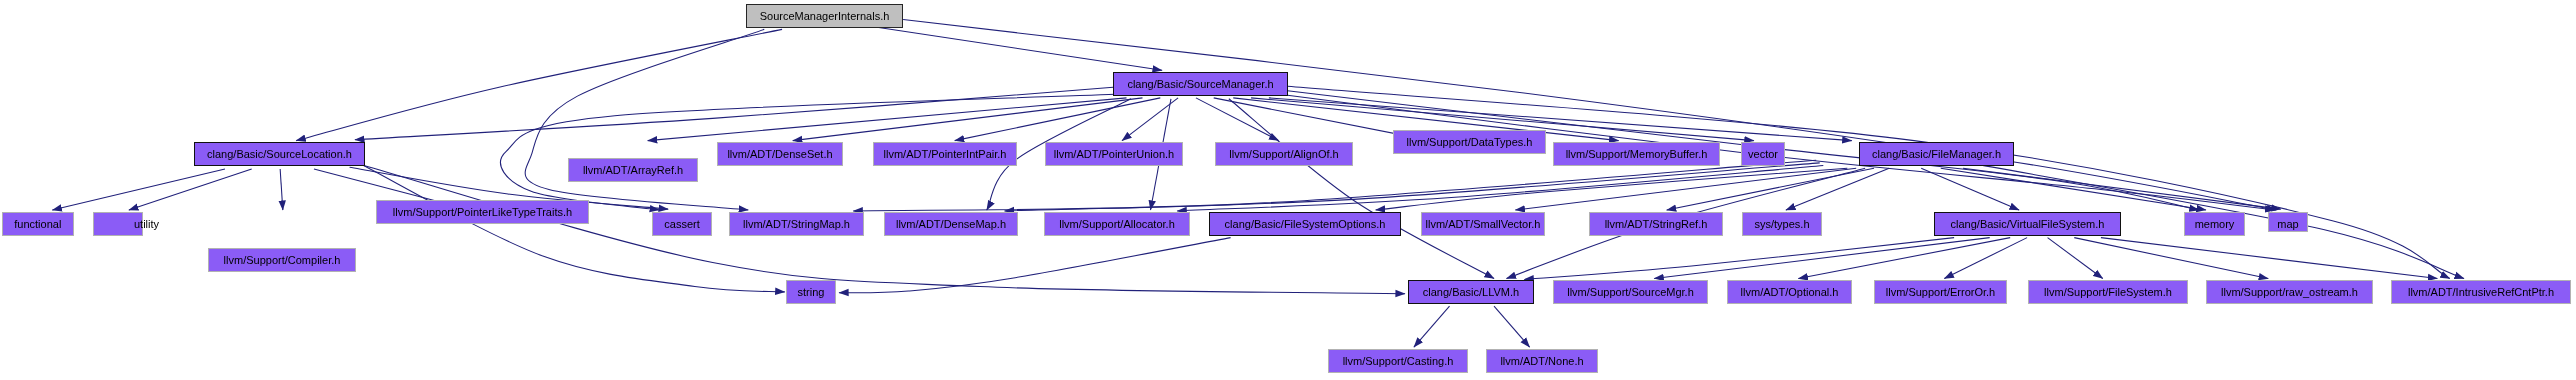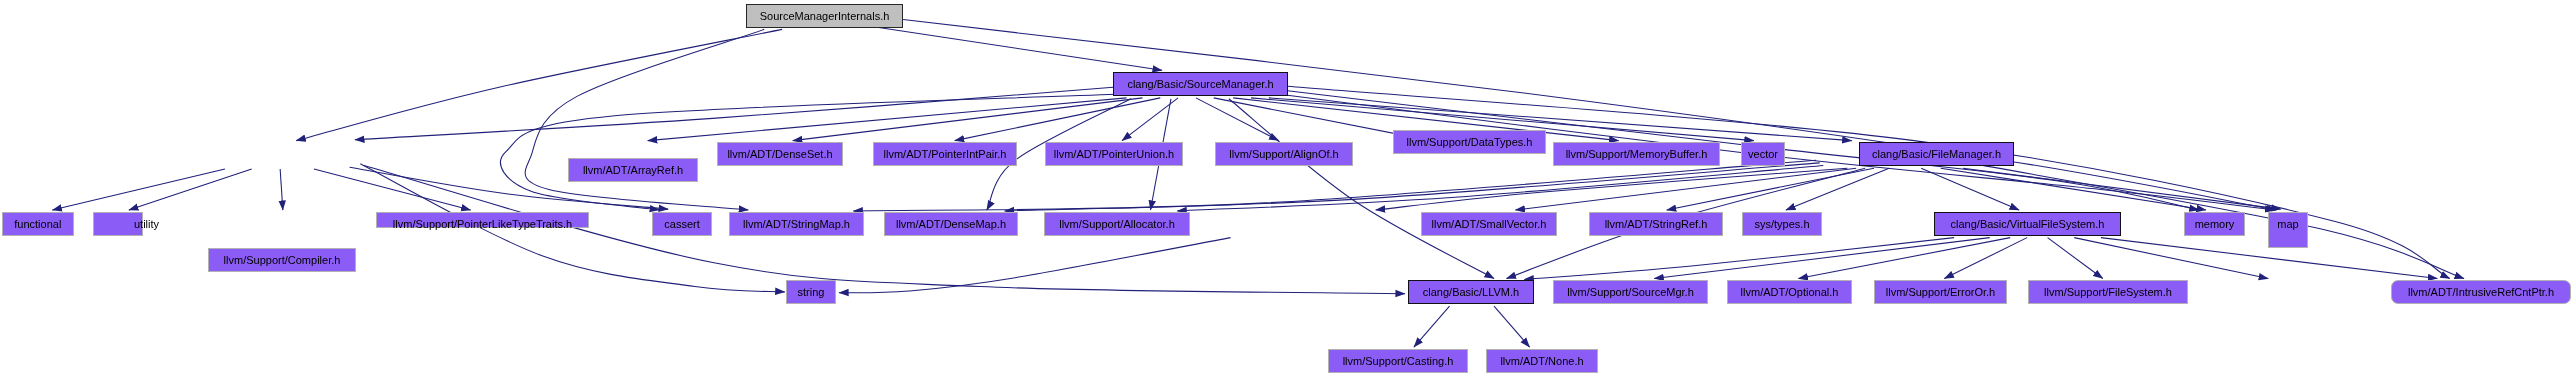--- a/index.html
+++ b/index.html
@@ -83,46 +83,49 @@
       <path d="M2258,267 L2020,313" class="edge-path" stroke="#21217a" marker-end="url(#arrow)"></path>
       <path d="M2277,267 L2184,313" class="edge-path" stroke="#21217a" marker-end="url(#arrow)"></path>
       <path d="M2300,267 L2362,313" class="edge-path" stroke="#21217a" marker-end="url(#arrow)"></path>
       <path d="M2330,267 L2548,313" class="edge-path" stroke="#21217a" marker-end="url(#arrow)"></path>
       <path d="M2360,267 L2738,313" class="edge-path" stroke="#21217a" marker-end="url(#arrow)"></path>
       <path d="M1628,344 L1588,390" class="edge-path" stroke="#21217a" marker-end="url(#arrow)"></path>
       <path d="M1678,344 L1718,390" class="edge-path" stroke="#21217a" marker-end="url(#arrow)"></path>
     </svg>
     <div class="node current" style="left: 746px; top: 3.6px; width: 157px; height: 24px; line-height: 22px;">SourceManagerInternals.h</div>
     <div class="node clang" style="left: 1113px; top: 72px; width: 175px; height: 24px; line-height: 22px;">clang/Basic/SourceManager.h</div>
+    <div class="node clang" style="left: 194px; top: 142px; width: 171px; height: 24px; line-height: 22px;">clang/Basic/SourceLocation.h</div>
     <div class="node plain" style="left: 568px; top: 158px; width: 130px; height: 24px; line-height: 22px;">llvm/ADT/ArrayRef.h</div>
     <div class="node plain" style="left: 717px; top: 142px; width: 126px; height: 24px; line-height: 22px;">llvm/ADT/DenseSet.h</div>
     <div class="node plain" style="left: 873px; top: 142px; width: 144px; height: 24px; line-height: 22px;">llvm/ADT/PointerIntPair.h</div>
     <div class="node plain" style="left: 1045px; top: 142px; width: 138px; height: 24px; line-height: 22px;">llvm/ADT/PointerUnion.h</div>
     <div class="node plain" style="left: 1215px; top: 142px; width: 138px; height: 24px; line-height: 22px;">llvm/Support/AlignOf.h</div>
     <div class="node plain" style="left: 1369px; top: 130px; width: 153px; height: 24px; line-height: 22px; margin-left: 24px;">llvm/Support/DataTypes.h</div>
     <div class="node plain" style="left: 1553px; top: 142px; width: 167px; height: 24px; line-height: 22px;">llvm/Support/MemoryBuffer.h</div>
     <div class="node plain" style="left: 1741px; top: 142px; width: 44px; height: 24px; line-height: 22px;">vector</div>
     <div class="node clang" style="left: 1815px; top: 142px; width: 155px; height: 24px; line-height: 22px; margin-left: 44px;">clang/Basic/FileManager.h</div>
     <div class="node plain" style="left: 1.8px; top: 212px; width: 72px; height: 24px; line-height: 22px;">functional</div>
     <div class="node plain" style="left: 93px; top: 212px; width: 50px; height: 24px; line-height: 22px; padding-left: 40px;">utility</div>
     <div class="node plain" style="left: 208px; top: 212px; width: 148px; height: 24px; line-height: 22px; margin-top: 36px;">llvm/Support/Compiler.h</div>
-    <div class="node plain" style="left: 376px; top: 212px; width: 213px; height: 16px; line-height: 22px;">llvm/Support/PointerLikeTypeTraits.h</div>
+    <div class="node plain" style="left: 376px; top: 200px; width: 213px; height: 24px; line-height: 22px;">llvm/Support/PointerLikeTypeTraits.h</div>
     <div class="node plain" style="left: 652px; top: 212px; width: 60px; height: 24px; line-height: 22px;">cassert</div>
     <div class="node plain" style="left: 729px; top: 212px; width: 135px; height: 24px; line-height: 22px;">llvm/ADT/StringMap.h</div>
     <div class="node plain" style="left: 884px; top: 212px; width: 134px; height: 24px; line-height: 22px;">llvm/ADT/DenseMap.h</div>
     <div class="node plain" style="left: 1044px; top: 212px; width: 146px; height: 24px; line-height: 22px;">llvm/Support/Allocator.h</div>
-    <div class="node plain" style="left: 1421px; top: 212px; width: 136px; height: 24px; line-height: 22px;">llvm/ADT/SmallVector.h</div>
+    <div class="node clang" style="left: 1209px; top: 212px; width: 192px; height: 24px; line-height: 22px;">clang/Basic/FileSystemOptions.h</div>
+    <div class="node plain" style="left: 1421px; top: 212px; width: 124px; height: 24px; line-height: 22px;">llvm/ADT/SmallVector.h</div>
     <div class="node plain" style="left: 1589px; top: 212px; width: 134px; height: 24px; line-height: 22px;">llvm/ADT/StringRef.h</div>
     <div class="node plain" style="left: 1742px; top: 212px; width: 80px; height: 24px; line-height: 22px;">sys/types.h</div>
     <div class="node clang" style="left: 1934px; top: 212px; width: 187px; height: 24px; line-height: 22px;">clang/Basic/VirtualFileSystem.h</div>
     <div class="node plain" style="left: 2184px; top: 212px; width: 61px; height: 24px; line-height: 22px;">memory</div>
-    <div class="node plain" style="left: 2268px; top: 212px; width: 40px; height: 36px; line-height: 22px;">map</div>
+    <div class="node plain" style="left: 2268px; top: 212px; width: 40px; height: 20px; line-height: 22px;">map</div>
     <div class="node plain" style="left: 786px; top: 280px; width: 50px; height: 24px; line-height: 22px;">string</div>
     <div class="node clang" style="left: 1408px; top: 280px; width: 126px; height: 24px; line-height: 22px;">clang/Basic/LLVM.h</div>
     <div class="node plain" style="left: 1553px; top: 280px; width: 155px; height: 24px; line-height: 22px;">llvm/Support/SourceMgr.h</div>
     <div class="node plain" style="left: 1727px; top: 280px; width: 125px; height: 24px; line-height: 22px;">llvm/ADT/Optional.h</div>
     <div class="node plain" style="left: 1874px; top: 280px; width: 133px; height: 24px; line-height: 22px;">llvm/Support/ErrorOr.h</div>
     <div class="node plain" style="left: 2028px; top: 280px; width: 160px; height: 24px; line-height: 22px;">llvm/Support/FileSystem.h</div>
-    <div class="node plain" style="left: 2391px; top: 280px; width: 180px; height: 24px; line-height: 22px; border-radius: 7px;">llvm/ADT/IntrusiveRefCntPtr.h</div>
+    <div class="node plain" style="left: 2206px; top: 280px; width: 167px; height: 24px; line-height: 22px;">llvm/Support/raw_ostream.h</div>
+    <div class="node plain" style="left: 2391px; top: 280px; width: 180px; height: 24px; line-height: 22px;">llvm/ADT/IntrusiveRefCntPtr.h</div>
     <div class="node plain" style="left: 1328px; top: 349px; width: 140px; height: 24px; line-height: 22px;">llvm/Support/Casting.h</div>
     <div class="node plain" style="left: 1486px; top: 349px; width: 112px; height: 24px; line-height: 22px;">llvm/ADT/None.h</div>
   </div>
 
 
 </body></html>

